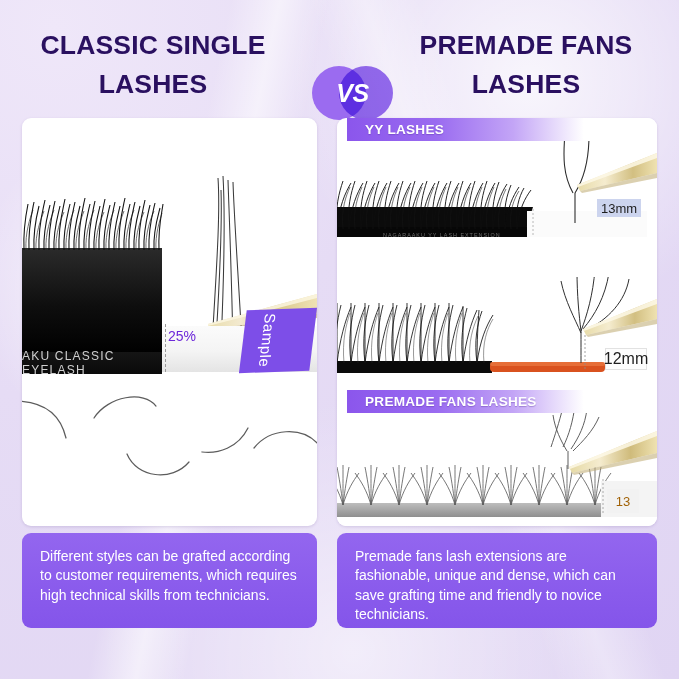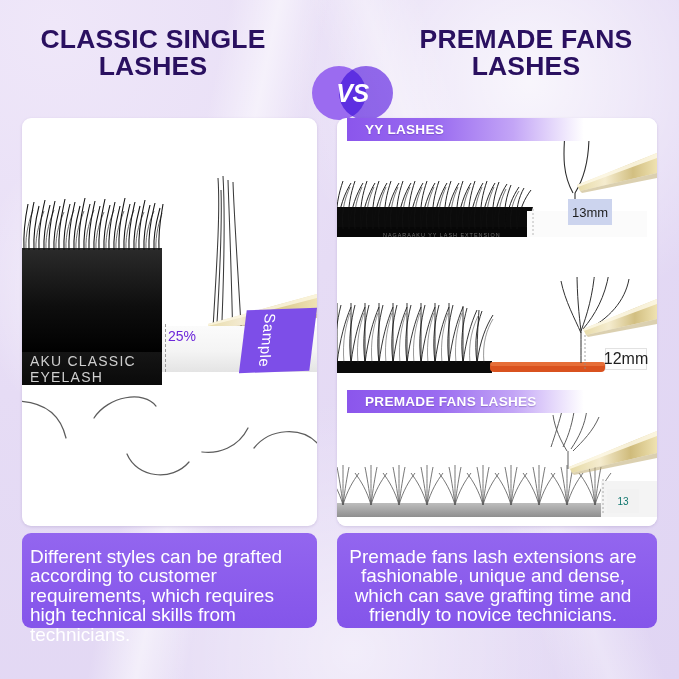--- a/index.html
+++ b/index.html
@@ -23,21 +23,21 @@
     background:
       linear-gradient(102deg, rgba(255,255,255,0) 28%, rgba(255,255,255,0.55) 34%, rgba(255,255,255,0) 40%),
       linear-gradient(70deg, rgba(255,255,255,0) 60%, rgba(255,255,255,0.35) 66%, rgba(255,255,255,0) 72%);
   }
 
   
   #header{position:absolute;left:0;top:26px;width:679px;height:82px;}
   .title{
     position:absolute;top:0;
     color:#2a1060;
-    font-weight:bold;font-size:26.5px;line-height:27px;
+    font-weight:bold;font-size:26.5px;line-height:39px;
     text-align:center;letter-spacing:.2px;
   }
   #title-left{left:8px;width:290px;}
   #title-right{left:381px;width:290px;}
 
   #vs-badge{
     position:absolute;left:312px;top:40px;width:81px;height:54px;
   }
   .vs-circle{
     position:absolute;top:0;width:54px;height:54px;border-radius:50%;
@@ -58,26 +58,26 @@
     overflow:hidden;
   }
   #panel-left{left:22px;top:118px;width:295px;height:408px;}
   #panel-right{left:337px;top:118px;width:320px;height:408px;}
 
   
   .caption{
     position:absolute;border-radius:9px;
     background:linear-gradient(180deg,#9366ef 0%,#8a5bec 60%,#8455ea 100%);
     color:#ffffff;
-    font-size:19px;line-height:19.4px;
-    padding:14px 16px 12px 8px;
+    font-size:14px;line-height:19.4px;
+    padding:14px 16px 12px 18px;
     box-sizing:border-box;
   }
   #caption-left{left:22px;top:533px;width:295px;height:95px;}
-  #caption-right{left:337px;top:533px;width:320px;height:95px;text-align:center;}
+  #caption-right{left:337px;top:533px;width:320px;height:95px;}
 
   
   .sec-hdr{
     position:absolute;left:10px;width:100%;height:23px;
     background:linear-gradient(90deg,#8b56ec 0%,#9a6bf0 28%,#c3a5f6 52%,#ffffff 74%,#ffffff 100%);
     color:#ffffff;font-weight:bold;font-size:13.6px;
     display:flex;align-items:center;padding-left:18px;box-sizing:border-box;
     letter-spacing:.25px;
     text-shadow:0 1px 1px rgba(80,40,150,.35);
   }
@@ -91,23 +91,23 @@
   .art{position:absolute;inset:0;overflow:hidden;}
   svg{display:block;}
 
   
   .chip{
     position:absolute;
     font-size:13px;color:#1e1e1e;
     display:flex;align-items:center;justify-content:center;
     box-sizing:border-box;
   }
-  #chip-13mm{left:568px;top:199px;width:44px;height:26px;background:#ccd4ee;}
+  #chip-13mm{left:597px;top:199px;width:44px;height:18px;background:#ccd4ee;}
   #chip-12mm{left:605px;top:348px;width:42px;height:22px;background:#fdfdfd;border:1px solid #e2e2e2;font-size:16px;}
-  #chip-13{left:607px;top:489px;width:32px;height:24px;background:#f2f2f2;font-size:10px;color:#0f766e;}
+  #chip-13{left:607px;top:489px;width:32px;height:24px;background:#f2f2f2;font-size:13px;color:#a16207;}
   #sample-tag{
     position:absolute;left:243px;top:309px;width:70px;height:63px;
     background:#7d4ee8;
     transform:skewX(-9deg) rotate(-2deg);
     overflow:hidden;
   }
   #sample-tag span{
     position:absolute;left:16px;top:4px;
     color:#ffffff;font-size:15px;font-weight:500;
     writing-mode:vertical-rl;
@@ -227,21 +227,21 @@
         <path d="M-4 283 C 20 284 38 294 44 320"></path>
         <path d="M72 300 C 86 278 122 272 134 288"></path>
         <path d="M105 336 C 115 360 150 364 167 344"></path>
         <path d="M180 334 C 196 336 216 330 226 310"></path>
         <path d="M232 330 C 248 310 280 308 296 326"></path>
       </g>
     </svg>
   </div>
 
   <div style="position:absolute;left:140px;top:208px;width:155px;height:46px;background:linear-gradient(180deg,#fbfbfb 0%,#f4f4f4 55%,#e4e4e4 100%);"></div>
-  <div style="position:absolute;left:0;top:234px;width:140px;height:33px;background:linear-gradient(180deg,#151515 0%,#0a0a0a 100%);color:#cfcfcf;font-size:14px;letter-spacing:1.2px;display:flex;align-items:center;padding-left:8px;box-sizing:border-box;">AKU  CLASSIC  EYELASH</div>
+  <div style="position:absolute;left:0;top:234px;width:140px;height:22px;background:linear-gradient(180deg,#151515 0%,#0a0a0a 100%);color:#cfcfcf;font-size:12px;letter-spacing:1.2px;display:flex;align-items:center;padding-left:0;box-sizing:border-box;">AKU  CLASSIC  EYELASH</div>
   <div style="position:absolute;left:143px;top:206px;width:1px;height:48px;border-left:1px dashed #9a9a9a;"></div>
   <div style="position:absolute;left:146px;top:210px;font-size:14px;color:#6d28d9;">25%</div>
 </div>
 
 <div id="sample-tag">
   <span>Sample</span>
 </div>
 
 <div class="panel" id="panel-right">
 

